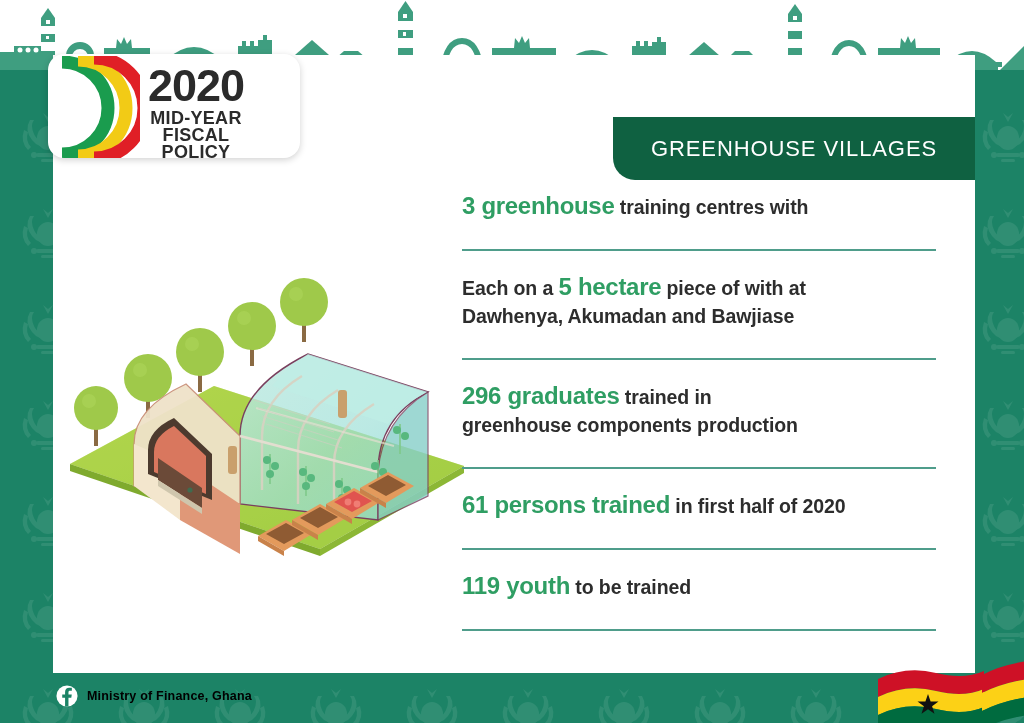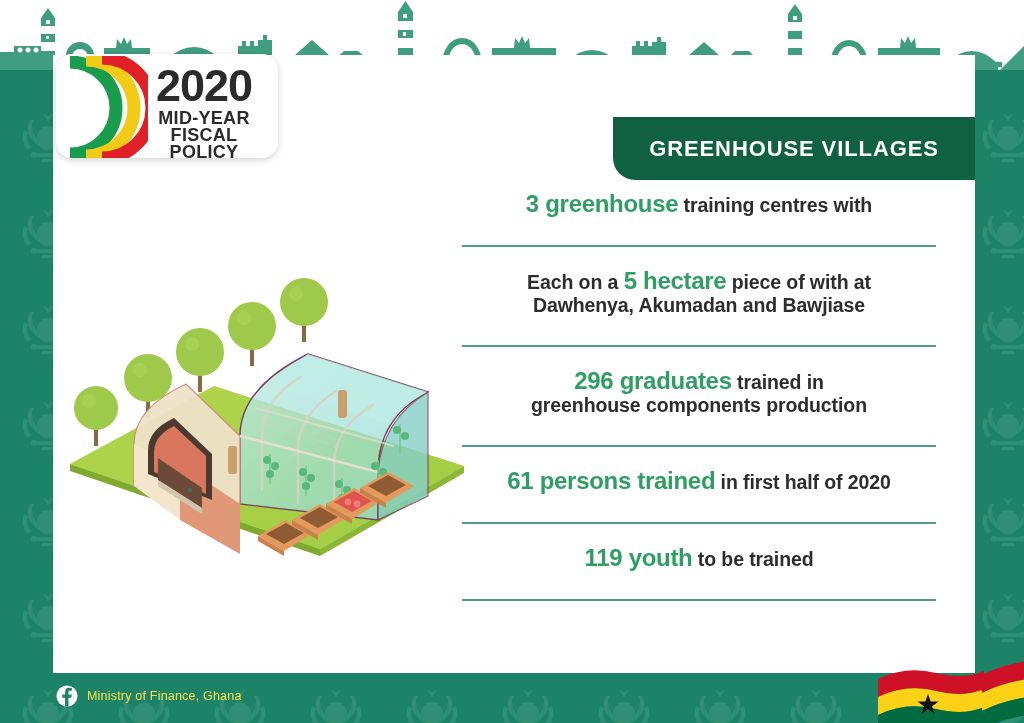--- a/index.html
+++ b/index.html
@@ -38,23 +38,23 @@
     width: 1024px;
     height: 70px;
     background: #ffffff;
     overflow: hidden;
   }
   .skyline-band svg { display: block; }
 
   
   .logo-badge {
     position: absolute;
-    left: 56px;
+    left: 48px;
     top: 54px;
-    width: 222px;
+    width: 252px;
     height: 104px;
     background: #ffffff;
     border-radius: 16px;
     box-shadow: 0 2px 7px rgba(0,0,0,.18);
     overflow: hidden;
     z-index: 6;
   }
   .logo-arcs {
     position: absolute;
     left: -48px;
@@ -103,42 +103,41 @@
     background: #0f6141;
     border-bottom-left-radius: 22px;
     z-index: 5;
     display: flex;
     align-items: center;
     justify-content: center;
   }
   .banner-title {
     color: #ffffff;
     font-size: 22px;
-    font-weight: bold;
+    font-weight: normal;
     letter-spacing: .9px;
   }
 
   
   .facts {
     position: absolute;
     left: 462px;
     top: 192px;
     width: 474px;
     z-index: 4;
   }
   .fact {
     position: relative;
   }
   .fact-text {
     color: #2d2d2d;
     font-size: 19.5px;
     font-weight: bold;
-    line-height: 23px;
+    line-height: 28px;
     letter-spacing: -.1px;
-    text-align: center;
   }
   .fact-text .hl {
     color: #2f9e63;
     font-size: 24px;
     font-weight: bold;
     letter-spacing: -.3px;
   }
   .divider {
     height: 2px;
     background: #4f9d8b;
@@ -166,23 +165,23 @@
     align-items: center;
     gap: 9px;
     z-index: 6;
   }
   .fb-icon {
     width: 22px;
     height: 22px;
     flex: 0 0 auto;
   }
   .footer-text {
-    color: #fde047;
+    color: #000000;
     font-size: 12.5px;
-    font-weight: normal;
+    font-weight: bold;
     letter-spacing: .2px;
   }
 
   
   .flag-ribbon {
     position: absolute;
     right: 0;
     bottom: 0;
     width: 146px;
     height: 64px;

